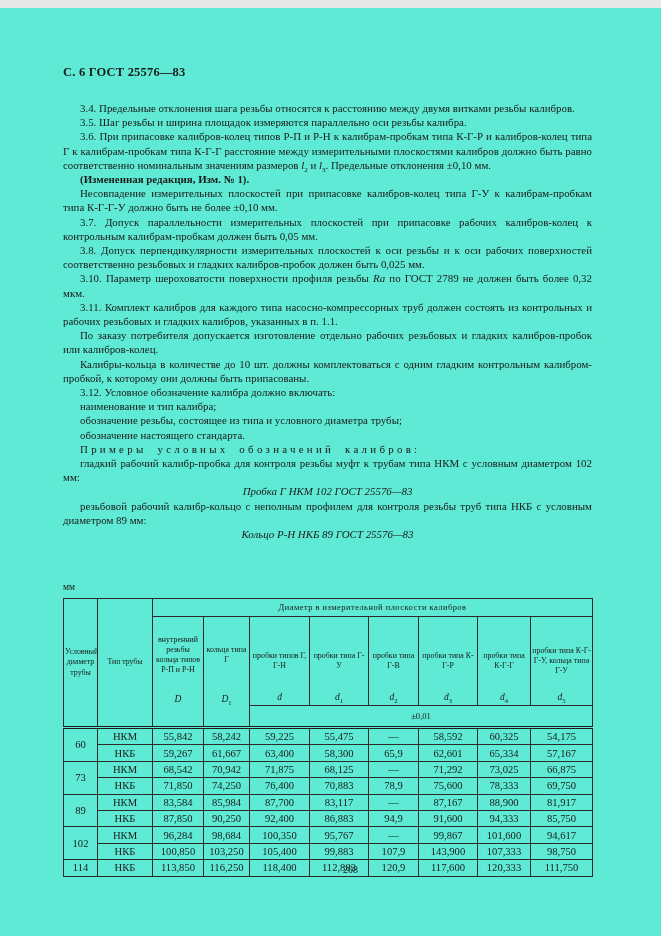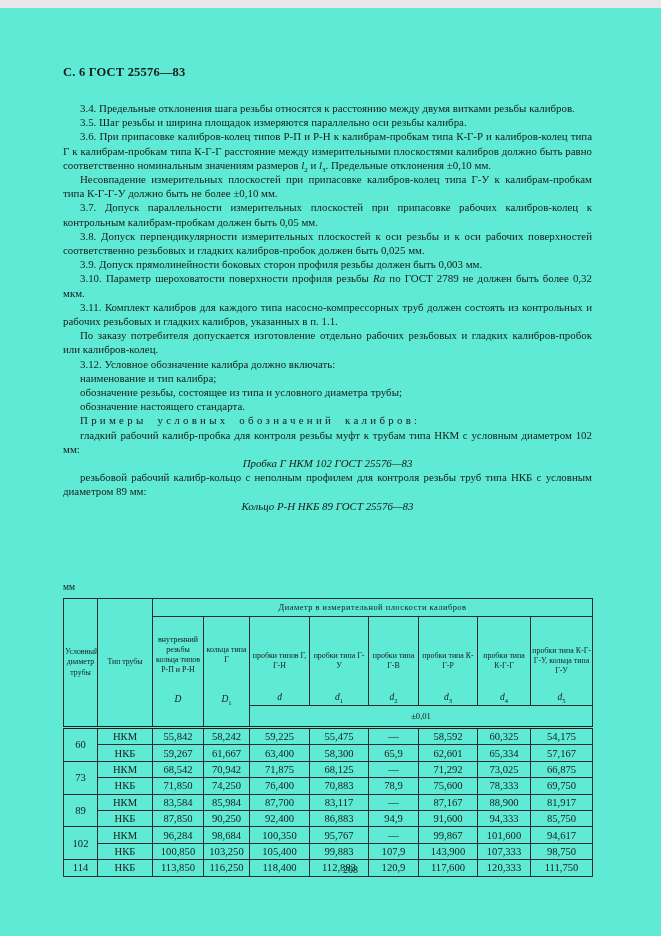--- a/index.html
+++ b/index.html
@@ -68,27 +68,28 @@
 <body>
 
 <div class="page">
 
   <div class="doc-header">С. 6 ГОСТ 25576—83</div>
 
   <div class="text-block">
       <p class="para normal"><span>3.4. Предельные отклонения шага резьбы относятся к расстоянию между двумя витками резьбы калибров.</span></p>
       <p class="para normal"><span>3.5. Шаг резьбы и ширина площадок измеряются параллельно оси резьбы калибра.</span></p>
       <p class="para normal"><span>3.6. При припасовке калибров-колец типов Р-П и Р-Н к калибрам-пробкам типа К-Г-Р и калибров-колец типа Г к калибрам-пробкам типа К-Г-Г расстояние между измерительными плоскостями калибров должно быть равно соответственно номинальным значениям размеров </span><i>l</i><sub>2</sub><span> и </span><i>l</i><sub>3</sub><span>. Предельные отклонения ±0,10 мм.</span></p>
+      <p class="para bold"><span>(Измененная редакция, Изм. № 1).</span></p>
       <p class="para normal"><span>Несовпадение измерительных плоскостей при припасовке калибров-колец типа Г-У к калибрам-пробкам типа К-Г-Г-У должно быть не более ±0,10 мм.</span></p>
       <p class="para normal"><span>3.7. Допуск параллельности измерительных плоскостей при припасовке рабочих калибров-колец к контрольным калибрам-пробкам должен быть 0,05 мм.</span></p>
       <p class="para normal"><span>3.8. Допуск перпендикулярности измерительных плоскостей к оси резьбы и к оси рабочих поверхностей соответственно резьбовых и гладких калибров-пробок должен быть 0,025 мм.</span></p>
-      <p class="para normal"><span>3.9. Допуск прямолинейности боковых сторон профиля резьбы должен быть 0,003 мм.</span></p>
       <p class="para normal"><span>3.10. Параметр шероховатости поверхности профиля резьбы </span><i>Ra</i><span> по ГОСТ 2789 не должен быть более 0,32 мкм.</span></p>
       <p class="para normal"><span>3.11. Комплект калибров для каждого типа насосно-компрессорных труб должен состоять из контрольных и рабочих резьбовых и гладких калибров, указанных в п. 1.1.</span></p>
       <p class="para normal"><span>По заказу потребителя допускается изготовление отдельно рабочих резьбовых и гладких калибров-пробок или калибров-колец.</span></p>
+      <p class="para normal"><span>Калибры-кольца в количестве до 10 шт. должны комплектоваться с одним гладким контрольным калибром-пробкой, к которому они должны быть припасованы.</span></p>
       <p class="para normal"><span>3.12. Условное обозначение калибра должно включать:</span></p>
       <p class="para normal"><span>наименование и тип калибра;</span></p>
       <p class="para normal"><span>обозначение резьбы, состоящее из типа и условного диаметра трубы;</span></p>
       <p class="para normal"><span>обозначение настоящего стандарта.</span></p>
       <p class="para spaced"><span>Примеры условных обозначений калибров:</span></p>
       <p class="para normal"><span>гладкий рабочий калибр-пробка для контроля резьбы муфт к трубам типа НКМ с условным диаметром 102 мм:</span></p>
       <p class="para center-italic"><span>Пробка Г НКМ 102 ГОСТ 25576—83</span></p>
       <p class="para normal"><span>резьбовой рабочий калибр-кольцо с неполным профилем для контроля резьбы труб типа НКБ с условным диаметром 89 мм:</span></p>
       <p class="para center-italic"><span>Кольцо Р-Н НКБ 89 ГОСТ 25576—83</span></p>
     </div>

